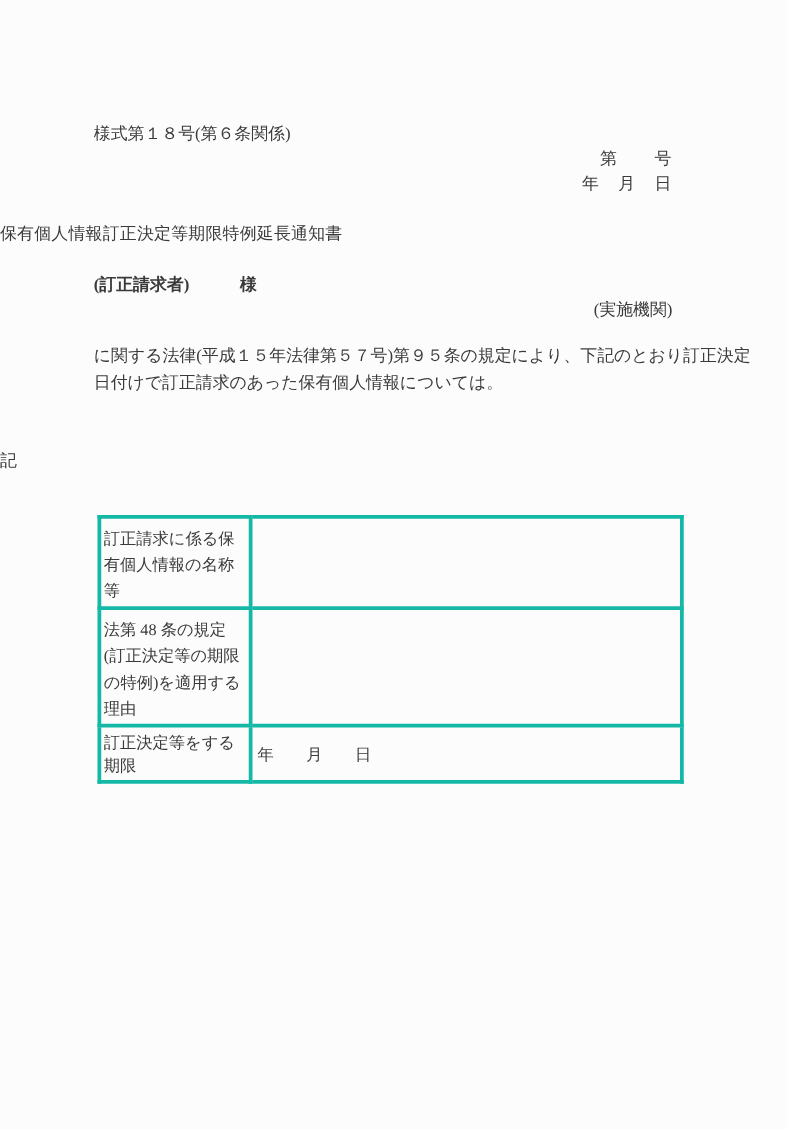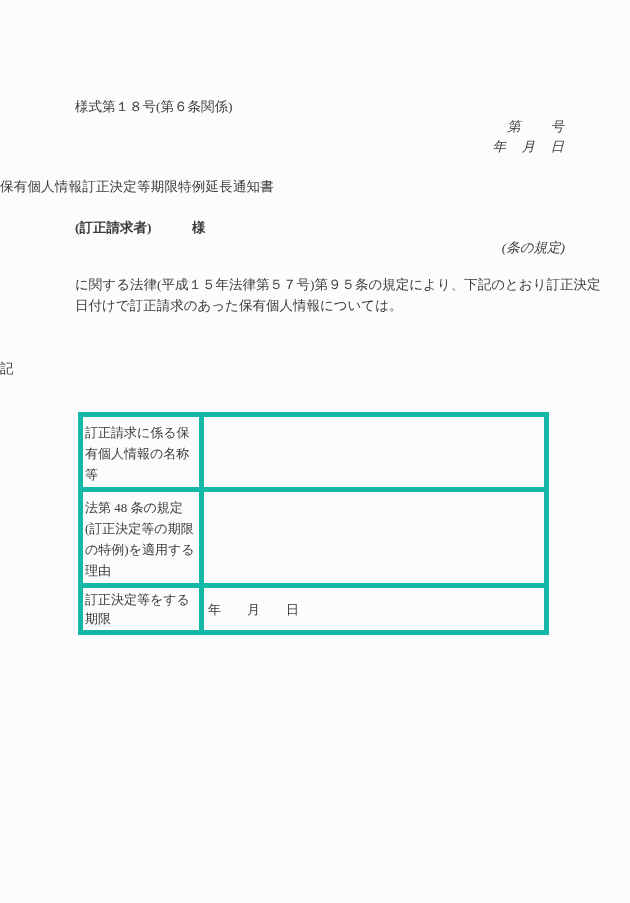--- a/index.html
+++ b/index.html
@@ -6,42 +6,42 @@
   html, body { background: #fcfcfc; }
   body {
     width: 630px; height: 903px;
     position: relative;
     font-family: "Liberation Serif", "DejaVu Serif", serif;
     color: #3a3a3a;
     font-size: 13.5px;
     overflow: hidden;
   }
   .abs { position: absolute; }
-  .rt { right: 65px; text-align: center; font-style: italic; }
+  .rt { right: 92px; text-align: center; }
   .ctr { left: 0; width: 100%; text-align: left; }
   .line { line-height: 21px; white-space: pre; }
 
   #form-number   { left: 75px; top: 96px; text-align: right; }
   #doc-number    { top: 116px; letter-spacing: 1px; }
   #date-line     { top: 136px; letter-spacing: 1px; }
   #doc-title     { top: 176px; letter-spacing: 0.2px; }
   #addressee     { left: 75px; top: 217px; font-weight: bold; }
   #issuer        { top: 237px; }
   #body-par      { left: 75px; top: 274px; width: 484px; }
   #body-par .indent { padding-left: 49px; }
   #ki-marker     { top: 358px; }
 
   #form-table {
     position: absolute; left: 78px; top: 412px;
     border-collapse: collapse;
     table-layout: fixed;
     font-size: 13px;
   }
   #form-table td {
-    border: 5px solid #14b8a6;
+    border: 3px solid #14b8a6;
     vertical-align: top;
     line-height: 21px;
     padding: 5px 1px 2px 2px;
     overflow: hidden;
   }
   #form-table .lbl { word-break: break-all; }
   #form-table tr.r1 { height: 52px; }
   #form-table tr.r2 { height: 71px; }
   #form-table tr.r3 { height: 39px; }
   #form-table tr.r3 td { line-height: 19px; padding-top: 2px; }
@@ -53,21 +53,21 @@
 <div id="form-number" class="abs line">様式第１８号(第６条関係)</div>
 
 <div id="doc-number" class="abs rt line">第　　号</div>
 
 <div id="date-line" class="abs rt line">年　月　日</div>
 
 <div id="doc-title" class="abs ctr line">保有個人情報訂正決定等期限特例延長通知書</div>
 
 <div id="addressee" class="abs line">(訂正請求者)　　　様</div>
 
-<div id="issuer" class="abs rt line">(条の規定)</div>
+<div id="issuer" class="abs rt line">(実施機関)</div>
 
 <div id="body-par" class="abs">
   <div class="line">に関する法律(平成１５年法律第５７号)第９５条の規定により、下記のとおり訂正決定</div>
   <div class="line">日付けで訂正請求のあった保有個人情報については。</div>
 </div>
 
 <div id="ki-marker" class="abs ctr line">記</div>
 
 <table id="form-table">
   <colgroup>

